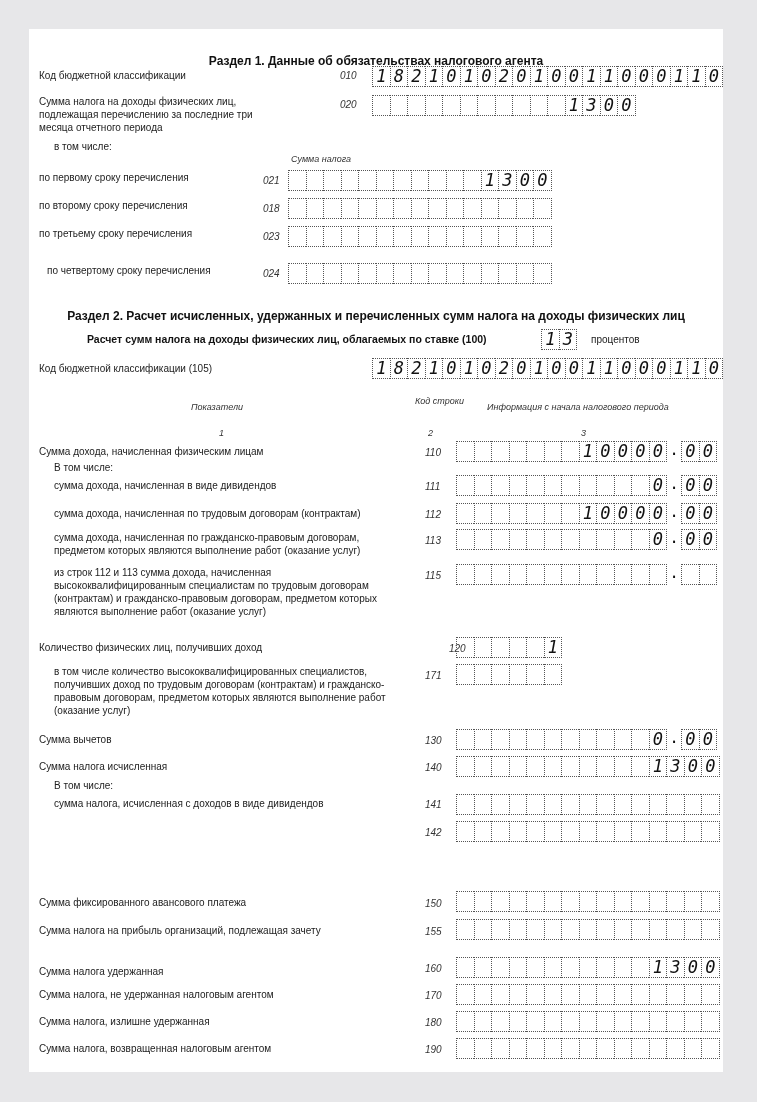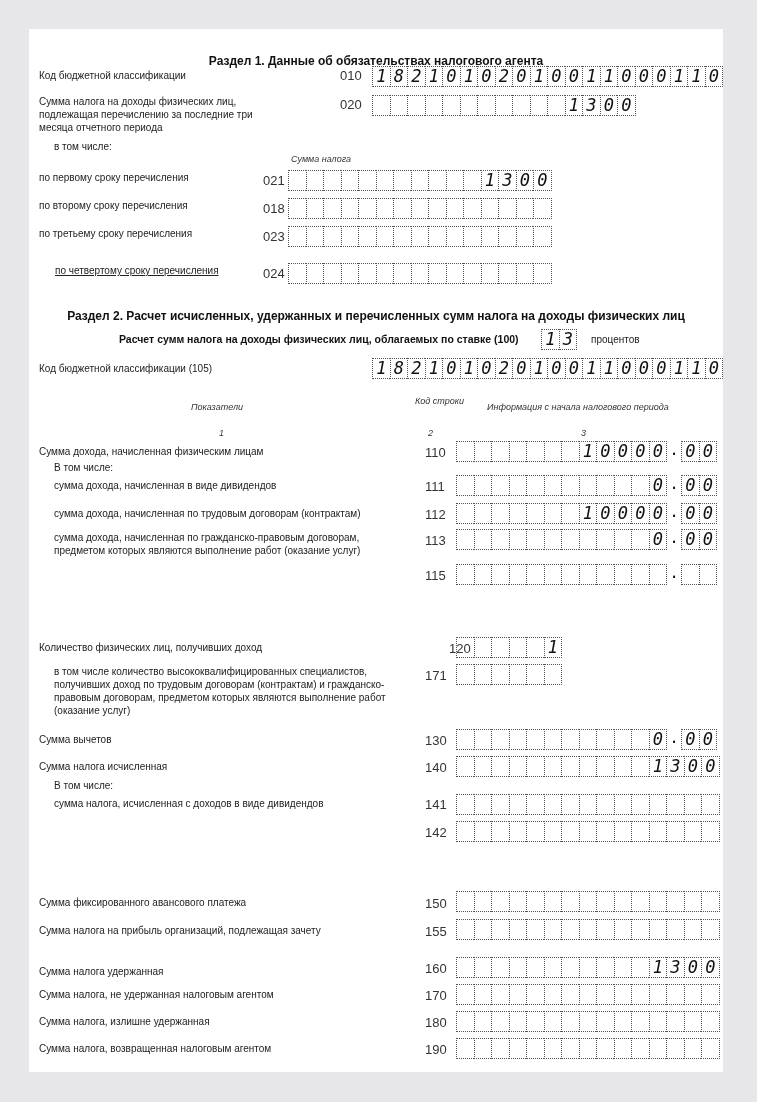--- a/index.html
+++ b/index.html
@@ -3,23 +3,23 @@
 <meta charset="utf-8">
 <style>
   html, body { margin:0; padding:0; }
   body { width:757px; height:1102px; background:#e7e7e9; position:relative; overflow:hidden;
          font-family:"Liberation Sans", sans-serif; color:#222; }
   .page { position:absolute; left:29px; top:29px; width:694px; height:1043px; background:#fff; }
   .abs { position:absolute; }
   .txt { font-size:10px; line-height:13px; color:#222; white-space:nowrap; }
   .ml { white-space:normal; }
   .title { font-size:12px; font-weight:bold; color:#111; white-space:nowrap; }
-  .sub { font-size:10.5px; font-weight:bold; color:#111; white-space:nowrap;margin-left:32px; }
+  .sub { font-size:10.5px; font-weight:bold; color:#111; white-space:nowrap; }
   .ital { font-style:italic; font-size:9px; color:#333; white-space:nowrap; }
-  .code { font-size:13px; color:#333; }
+  .code { font-size:10px; color:#333;font-style:italic; }
   .cells { position:absolute; display:flex; height:21px; }
   .cell { width:16.5px; height:19px; border:1px dotted #555; border-right:none;
           font-family:"DejaVu Sans Mono", monospace; font-style:italic; font-size:17px;
           line-height:19px; text-align:center; color:#111; box-sizing:content-box; }
   .cell:last-child { border-right:1px dotted #555; }
   .dot { width:14px; text-align:center; font-size:16px; line-height:18px; color:#111; font-family:"DejaVu Sans Mono", monospace; }
 </style>
 </head>
 <body>
 
@@ -138,21 +138,21 @@
         <div class="cell"></div>
         <div class="cell"></div>
         <div class="cell"></div>
         <div class="cell"></div>
         <div class="cell"></div>
         <div class="cell"></div>
         <div class="cell"></div>
       </div>
     </div>
 
-  <div class="abs txt" style="left:26px;top:235px;text-decoration:underline;">по четвертому сроку перечисления</div>
+  <div class="abs txt" style="left:18px;top:235px;">по четвертому сроку перечисления</div>
   <div class="abs txt code" style="left:234px;top:238px;">024</div>
   <div class="cells" style="left:259px;top:234px;">
       <div style="display: flex;">
         <div class="cell"></div>
         <div class="cell"></div>
         <div class="cell"></div>
         <div class="cell"></div>
         <div class="cell"></div>
         <div class="cell"></div>
         <div class="cell"></div>
@@ -300,20 +300,21 @@
         <div class="cell"></div>
         <div class="cell">0</div>
       </div>
       <div class="dot">.</div>
       <div style="display: flex;">
         <div class="cell">0</div>
         <div class="cell">0</div>
       </div>
     </div>
 
+  <div class="abs txt ml" style="left:25px;top:537px;width:350px;">из строк 112 и 113 сумма дохода, начисленная высококвалифицированным специалистам по трудовым договорам (контрактам) и гражданско-правовым договорам, предметом которых являются выполнение работ (оказание услуг)</div>
   <div class="abs txt code" style="left:396px;top:540px;">115</div>
   <div class="cells" style="left:427px;top:535px;">
       <div style="display: flex;">
         <div class="cell"></div>
         <div class="cell"></div>
         <div class="cell"></div>
         <div class="cell"></div>
         <div class="cell"></div>
         <div class="cell"></div>
         <div class="cell"></div>

